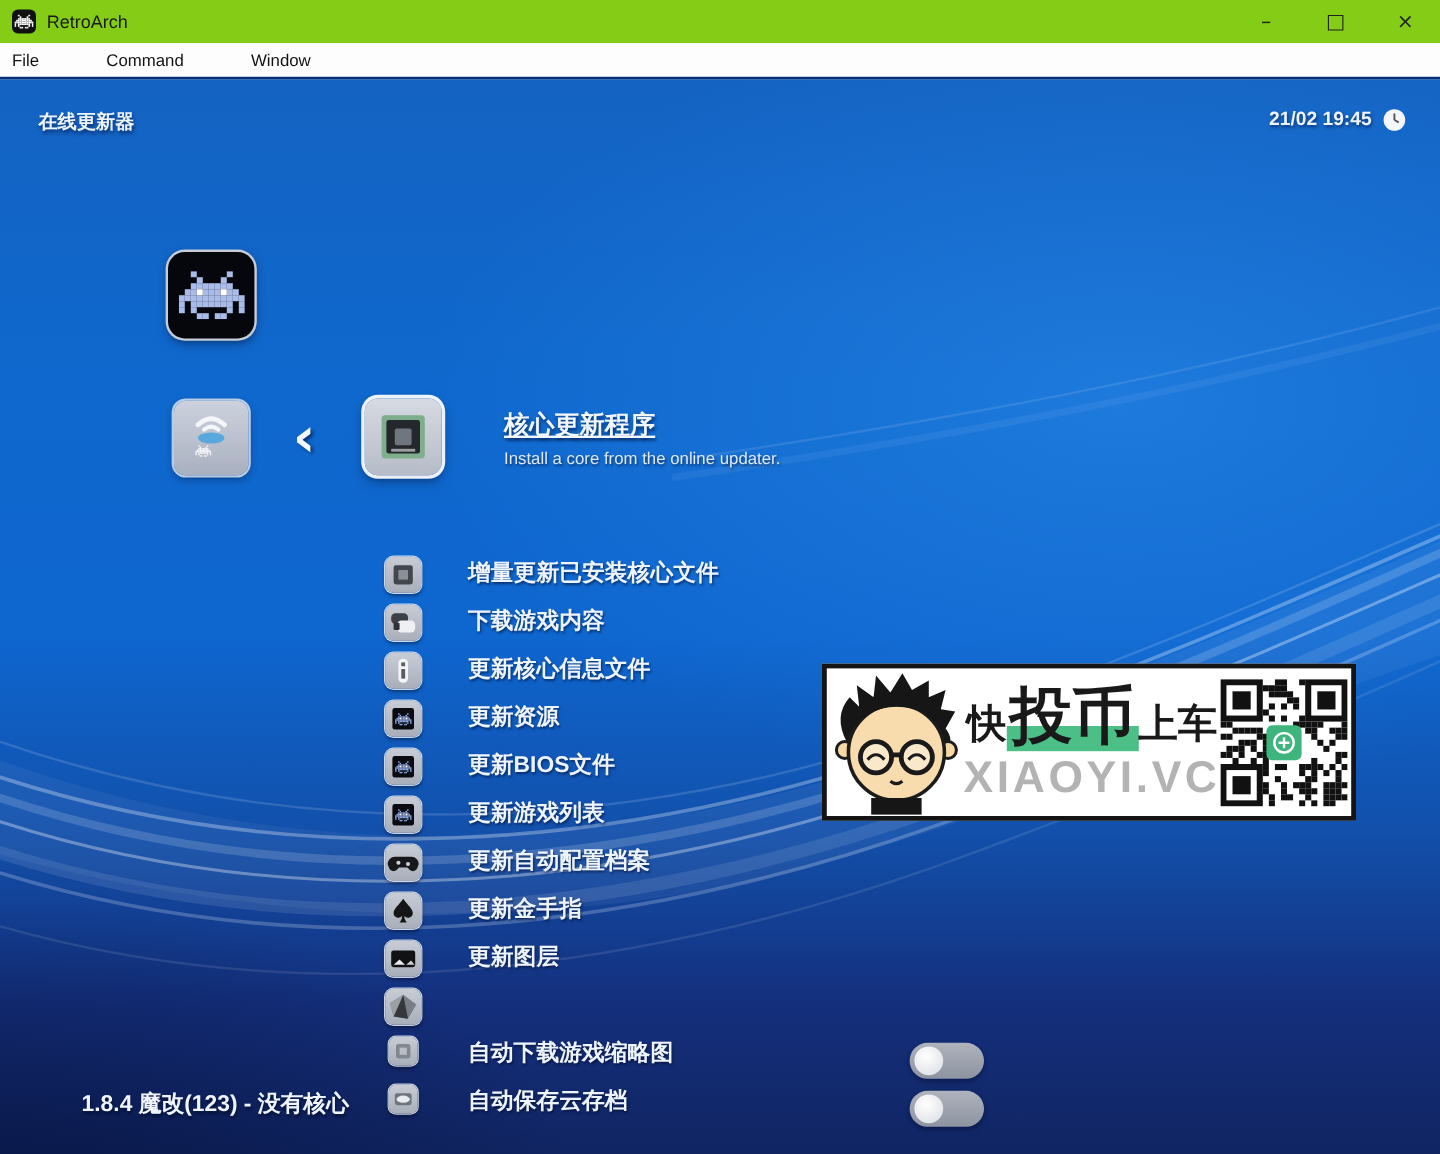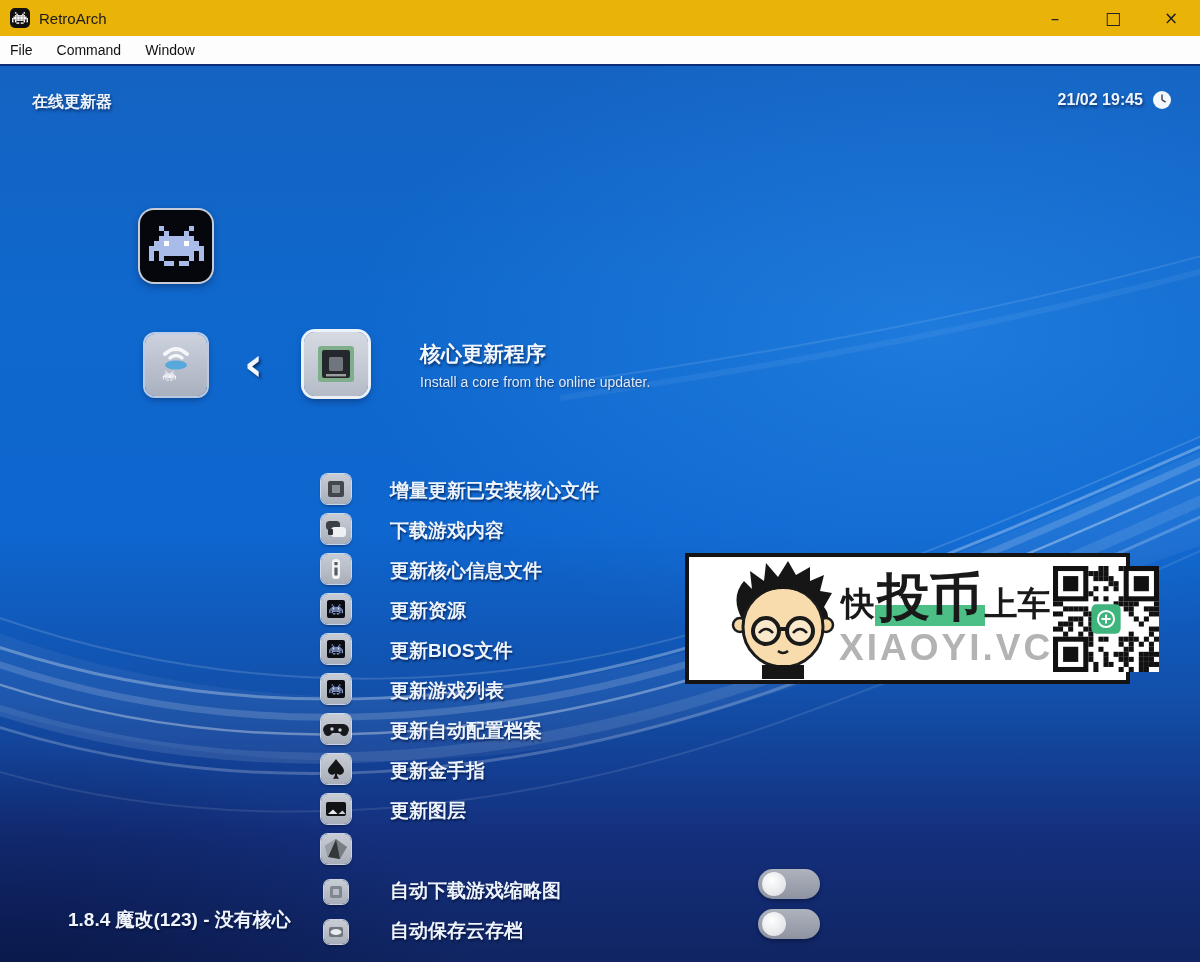--- a/index.html
+++ b/index.html
@@ -3,35 +3,35 @@
 <meta charset="utf-8">
 <style>
   html,body{margin:0;padding:0;background:#444;}
   .window{
     position:relative;width:1200px;height:962px;overflow:hidden;
     font-family:"Liberation Sans","DejaVu Sans",sans-serif;
     background:#fff;
   }
   
   .titlebar{
-    position:absolute;left:0;top:0;width:1200px;height:36px;background:#eab308;
+    position:absolute;left:0;top:0;width:1200px;height:36px;background:#84cc16;
     display:flex;align-items:center;
   }
   .titlebar .app-icon{width:20px;height:20px;margin-left:10px;border-radius:5px;background:#111;
     display:flex;align-items:center;justify-content:center;}
   .titlebar .app-title{margin-left:9px;font-size:15px;color:#1a1a1a;}
   .win-controls{position:absolute;right:0;top:0;height:36px;display:flex;align-items:center;}
   .win-btn{width:58px;height:36px;display:flex;align-items:center;justify-content:center;
     font-size:17px;color:#222;cursor:default;font-family:"DejaVu Sans",sans-serif;}
   
   .menubar{
     position:absolute;left:0;top:36px;width:1200px;height:28px;background:#fdfdfd;
     display:flex;align-items:center;border-bottom:1px solid #e7e7e7;
   }
-  .menu-item{font-size:14px;color:#111;padding:0 12px;height:28px;display:flex;align-items:center;}
+  .menu-item{font-size:14px;color:#111;padding:0 28px;height:28px;display:flex;align-items:center;}
   .menu-item:first-child{padding-left:10px;}
   
   .main{
     position:absolute;left:0;top:64px;width:1200px;height:898px;overflow:hidden;
     border-top:2px solid #0d2d77;box-sizing:border-box;
     background:
       radial-gradient(ellipse 900px 500px at 78% 30%, rgba(45,140,235,.50), rgba(45,140,235,0) 65%),
       radial-gradient(ellipse 800px 420px at 0% 104%, rgba(4,12,50,.55), rgba(4,12,50,0) 60%),
       linear-gradient(180deg,#1463c2 0%, #0f68cd 28%, #0e66cf 52%, #1250ab 70%, #142f7c 86%, #102562 100%);
   }
@@ -50,44 +50,44 @@
     background:linear-gradient(180deg,#ccd1dd,#a9b0bf);
     box-shadow:0 0 0 2px rgba(228,233,242,.8),0 3px 7px rgba(0,10,40,.45);
     display:flex;align-items:center;justify-content:center;}
   .back-arrow{position:absolute;left:244px;top:270px;font-size:46px;font-weight:600;color:#f2f6fd;
     text-shadow:2px 2px 3px rgba(0,10,45,.6);line-height:56px;font-family:"DejaVu Sans",sans-serif;}
   .core-tile{position:absolute;left:304px;top:266px;width:64px;height:64px;border-radius:11px;
     background:linear-gradient(180deg,#d6dae2,#b6bcc7);
     box-shadow:0 0 0 3px rgba(255,255,255,.92),0 4px 9px rgba(0,10,40,.5);
     display:flex;align-items:center;justify-content:center;}
   .nav-title{position:absolute;left:420px;top:274px;font-size:21px;font-weight:700;color:#f2f7fd;
-    text-shadow:1px 2px 3px rgba(0,10,45,.6);}
+    text-shadow:1px 2px 3px rgba(0,10,45,.6);text-decoration:underline;}
   .nav-subtitle{position:absolute;left:420px;top:308px;font-size:14px;color:#dfeafa;
     text-shadow:1px 1px 2px rgba(0,10,45,.55);text-align:center;}
   
   .menu-list{position:absolute;left:320px;top:398px;width:600px;}
-  .mi-row{position:relative;height:40px;display:flex;align-items:flex-end;}
+  .mi-row{position:relative;height:40px;display:flex;align-items:flex-start;}
   .mi-iconbox{width:32px;display:flex;align-items:center;justify-content:center;}
   .mi-tile{width:30px;height:30px;border-radius:7px;
     background:linear-gradient(180deg,#c7ccd5,#a9afba);
     box-shadow:0 0 0 1px rgba(236,240,246,.85),0 2px 3px rgba(0,0,20,.4);
     display:flex;align-items:center;justify-content:center;}
   .mi-tile.small{width:24px;height:24px;border-radius:6px;}
   .mi-label{margin-left:38px;font-size:19px;font-weight:600;color:#eef4fc;
     text-shadow:1px 2px 2px rgba(0,10,40,.55);white-space:nowrap;}
   .toggle{position:absolute;left:438px;top:5px;width:62px;height:30px;border-radius:15px;
     background:linear-gradient(180deg,#aeb3bd,#8d93a0);box-shadow:0 2px 4px rgba(0,5,30,.4);}
   .toggle .knob{position:absolute;left:4px;top:3px;width:24px;height:24px;border-radius:50%;
     background:radial-gradient(circle at 40% 35%,#ffffff,#d8dbe0);}
   
   .status-text{position:absolute;left:40px;top:841px;font-size:19px;font-weight:700;color:#f0f5fd;
     text-shadow:1px 2px 2px rgba(0,10,40,.6);margin-left:28px;}
   
   .watermark{position:absolute;left:685px;top:487px;width:445px;height:131px;background:#ffffff;
-    border:4px solid #141414;box-sizing:border-box;display:flex;align-items:center;z-index:50;padding-left:36px;}
+    border:4px solid #141414;box-sizing:border-box;display:flex;align-items:center;z-index:50;}
   .wm-avatar{width:112px;height:120px;margin-left:2px;flex:none;}
   .wm-text{flex:1;display:flex;flex-direction:column;align-items:center;justify-content:center;margin-top:2px;}
   .wm-line1{color:#191919;font-weight:700;white-space:nowrap;line-height:1;}
   .wm-line1 .pre,.wm-line1 .suf{font-size:33px;vertical-align:baseline;}
   .wm-line1 .em{font-size:52px;font-weight:800;padding:0 3px;
     background:linear-gradient(180deg,rgba(0,0,0,0) 64%, var(--hl,#4cbf87) 64%);}
   .wm-line2{font-size:37px;color:#b3b3b3;letter-spacing:3px;margin-top:4px;font-weight:700;}
   .wm-qr{width:106px;height:106px;margin-right:10px;flex:none;}
 </style>
 </head>

